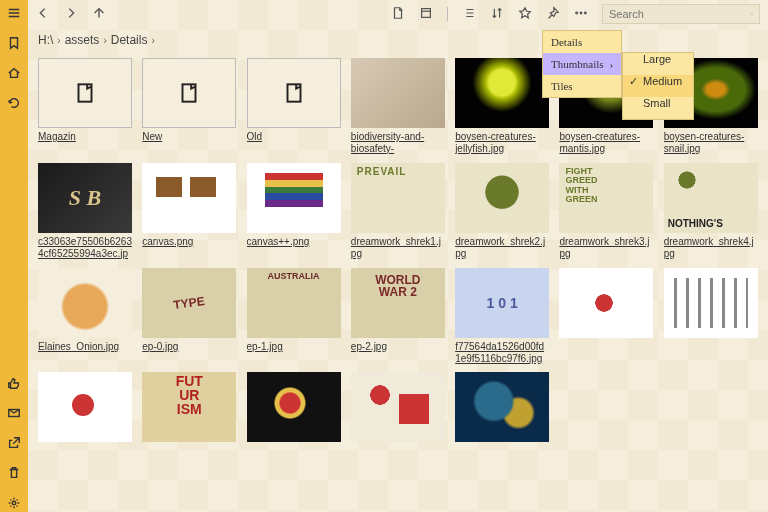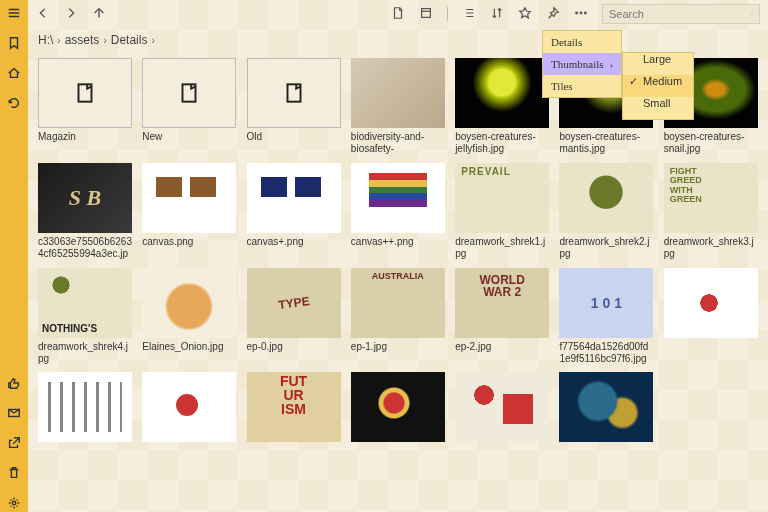--- a/index.html
+++ b/index.html
@@ -35,21 +35,21 @@
   .viewmenu .row { height: 22px; display: flex; align-items: center; padding: 0 8px; cursor: pointer; font-family: Liberation Serif, serif; }
   .viewmenu .row.sel { background: #c4b5fd; }
   .viewmenu .row .chev { margin-left: auto; font-size: 10px; }
   .sizemenu { position: absolute; top: 52px; left: 594px; width: 72px; background: #fbe7a2; border: 1px solid #d8c37a; z-index: 21; font-size: 11px; }
   .sizemenu .row { height: 22px; display: flex; align-items: flex-start; padding: 0 6px; cursor: pointer; gap: 4px; }
   .sizemenu .row.sel { background: #f8d87a; }
   .sizemenu .check { width: 10px; display: inline-block; }
   
   .grid { position: relative; z-index: 1; flex: 1; overflow: hidden; padding: 6px 10px 0 10px; }
   .gridinner { display: grid; grid-template-columns: repeat(7, 1fr); gap: 8px 10px; }
-  .tile { display: flex; flex-direction: column; }
+  .tile { display: flex; flex-direction: column; text-decoration: underline; }
   .thumb { width: 94px; height: 70px; background: #ccc; position: relative; overflow: hidden; }
   .tile .label { font-size: 10px; color: #333; margin-top: 3px; width: 94px; line-height: 1.15; word-break: break-word; max-height: 24px; overflow: hidden; }
   
   .thumb.folder { background: #f5eedd; border: 1px solid #bbb; display: flex; align-items: center; justify-content: center; }
   .thumb.folder svg { width: 26px; height: 26px; stroke: #222; fill: none; stroke-width: 1.8; }
   
   .th-a { background: linear-gradient(135deg,#d7c9b4,#b9a88c); }
   .th-jelly { background: radial-gradient(circle at 50% 35%, #e0e838 0 20%, #a7b800 25%, #020202 45%); }
   .th-mantis { background: radial-gradient(circle at 55% 35%, #7a8a1a 0 25%, #020202 45%); }
   .th-snail { background: radial-gradient(ellipse at 55% 45%, #cf8a10 0 12%, #4a6a0a 20% 40%, #020202 55%); }
@@ -268,24 +268,20 @@
         </div>
         <div class="tile">
           <div class="thumb th-typo"></div>
           <div class="label">c33063e75506b62634cf65255994a3ec.jpg</div>
         </div>
         <div class="tile">
           <div class="thumb th-canvas"></div>
           <div class="label">canvas.png</div>
         </div>
         <div class="tile">
-          <div class="thumb th-canvasp"></div>
-          <div class="label">canvas+.png</div>
-        </div>
-        <div class="tile">
           <div class="thumb th-canvaspp"></div>
           <div class="label">canvas++.png</div>
         </div>
         <div class="tile">
           <div class="thumb th-shrek1"></div>
           <div class="label">dreamwork_shrek1.jpg</div>
         </div>
         <div class="tile">
           <div class="thumb th-shrek2"></div>
           <div class="label">dreamwork_shrek2.jpg</div>

